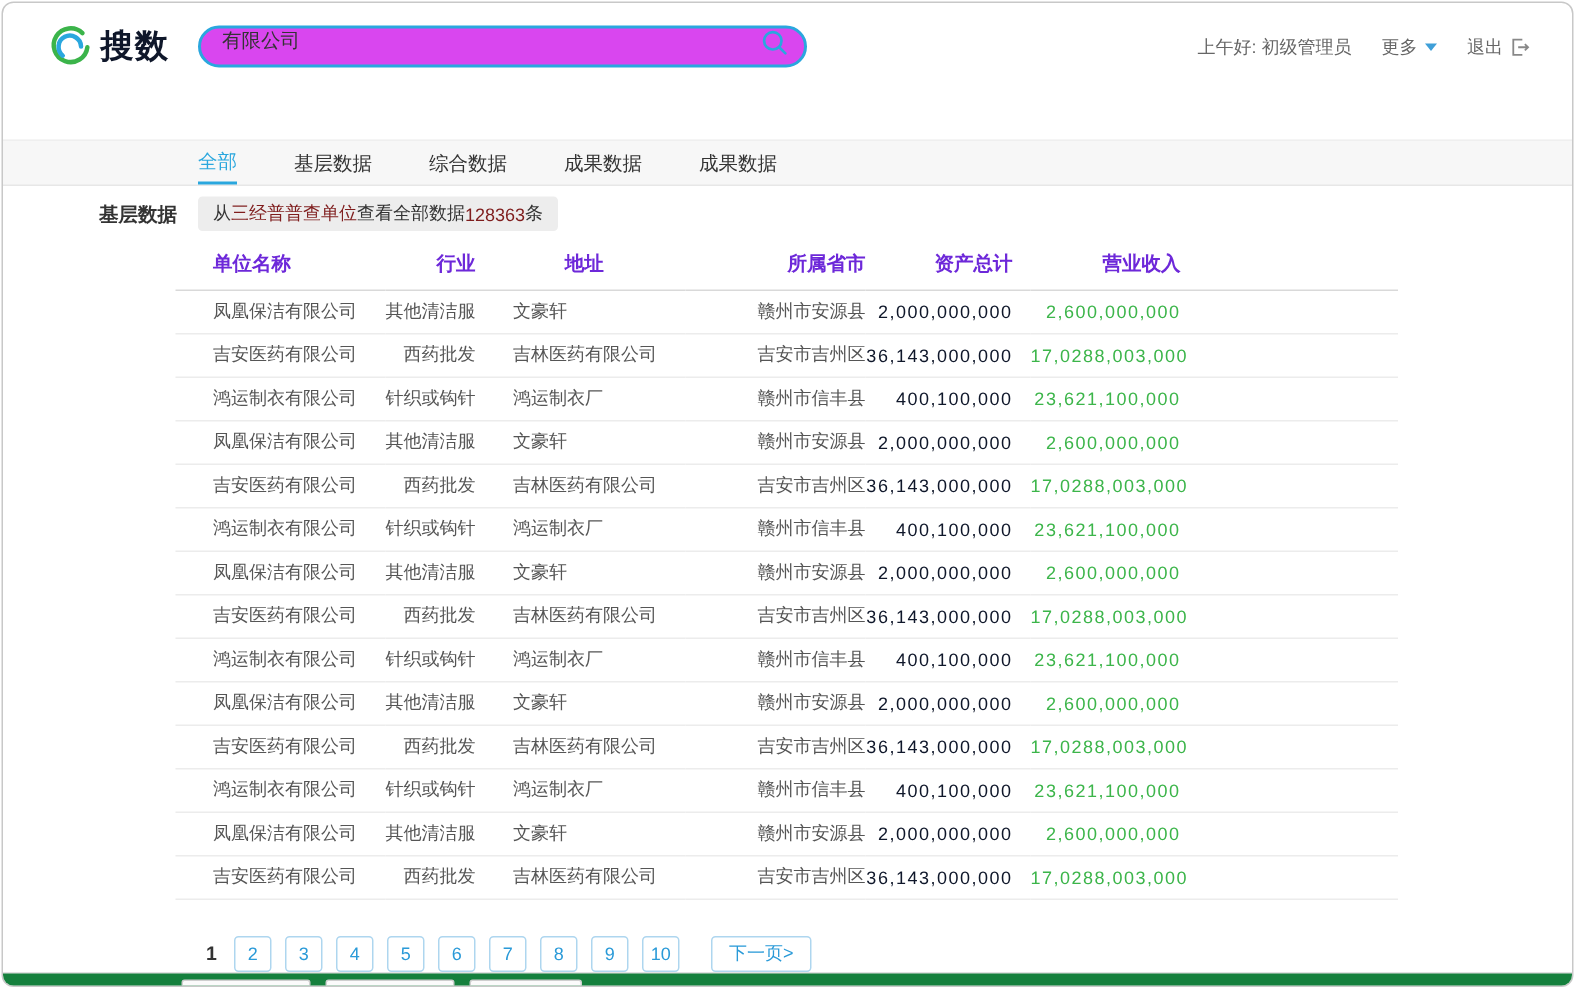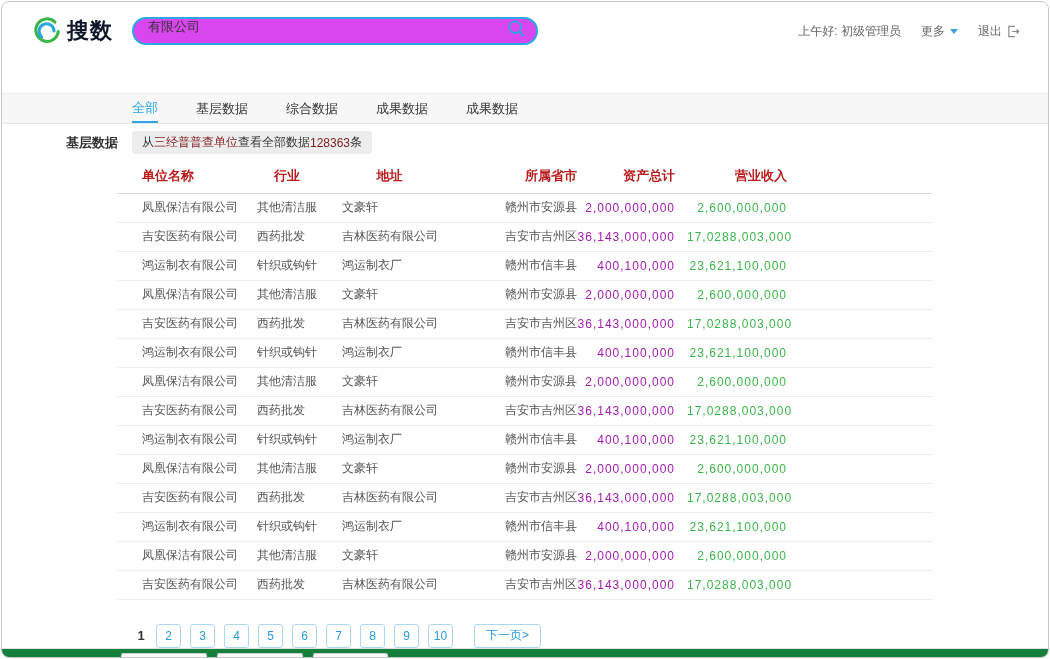--- a/index.html
+++ b/index.html
@@ -31,31 +31,31 @@
   
   .result-row { display:flex; align-items:center; padding:7px 0 6px 64px; flex-shrink:0; }
   .section-label { font-size:13px; font-weight:bold; color:#333; margin-right:14px; }
   .result-badge { background:#ededed; border-radius:3px; padding:3px 10px; font-size:12px; color:#333;
                   display:inline-flex; align-items:center; white-space:nowrap; }
   .result-badge .lnk { color:#7f1d1d; cursor:pointer; }
 
   
   .table-wrap { margin-left:115px; width:815px; }
   table { border-collapse:collapse; table-layout:fixed; width:815px; }
-  th { height:33px; font-size:13px; color:#b91c1c; font-weight:bold; text-align:center;
+  th { height:33px; font-size:13px; color:#6d28d9; font-weight:bold; text-align:center;
        border-bottom:1px solid #d9d9d9; white-space:nowrap; }
   td { height:29px; font-size:12px; color:#555; border-bottom:1px solid #ececec; white-space:nowrap; }
   .c0 { text-align:left;  padding-left:25px; }
-  .c1 { padding-right:25px; }
+  .c1 { text-align:right; padding-right:25px; }
   .c2 { padding-right:20px; }
   .c3 { text-align:right;  padding-left:2px; }
   .c4 { text-align:right; padding-right:12px; }
   .c5 { text-align:right; padding-right:145px; }
   th.c0 { text-align:left; } 
-  td.red   { color:#a21caf; letter-spacing:1px; }
+  td.red   { color:#0f172a; letter-spacing:1px; }
   td.green { color:#3cb54a; letter-spacing:1px;text-align:right; }
 
   
   .pagination { display:flex; align-items:center; gap:9px; margin:24px 0 0 133px; }
   .page-current { font-size:13px; font-weight:bold; color:#333; width:12px; text-align:center; cursor:pointer; }
   .page-btn { min-width:25px; height:24px; border:1px solid #aed6ef; border-radius:3px; color:#2a9ad8;
               font-size:12px; display:flex; align-items:center; justify-content:center; background:#fff;
               cursor:pointer; }
   .page-btn.next { padding:0 11px;margin-left:12px; }
 

